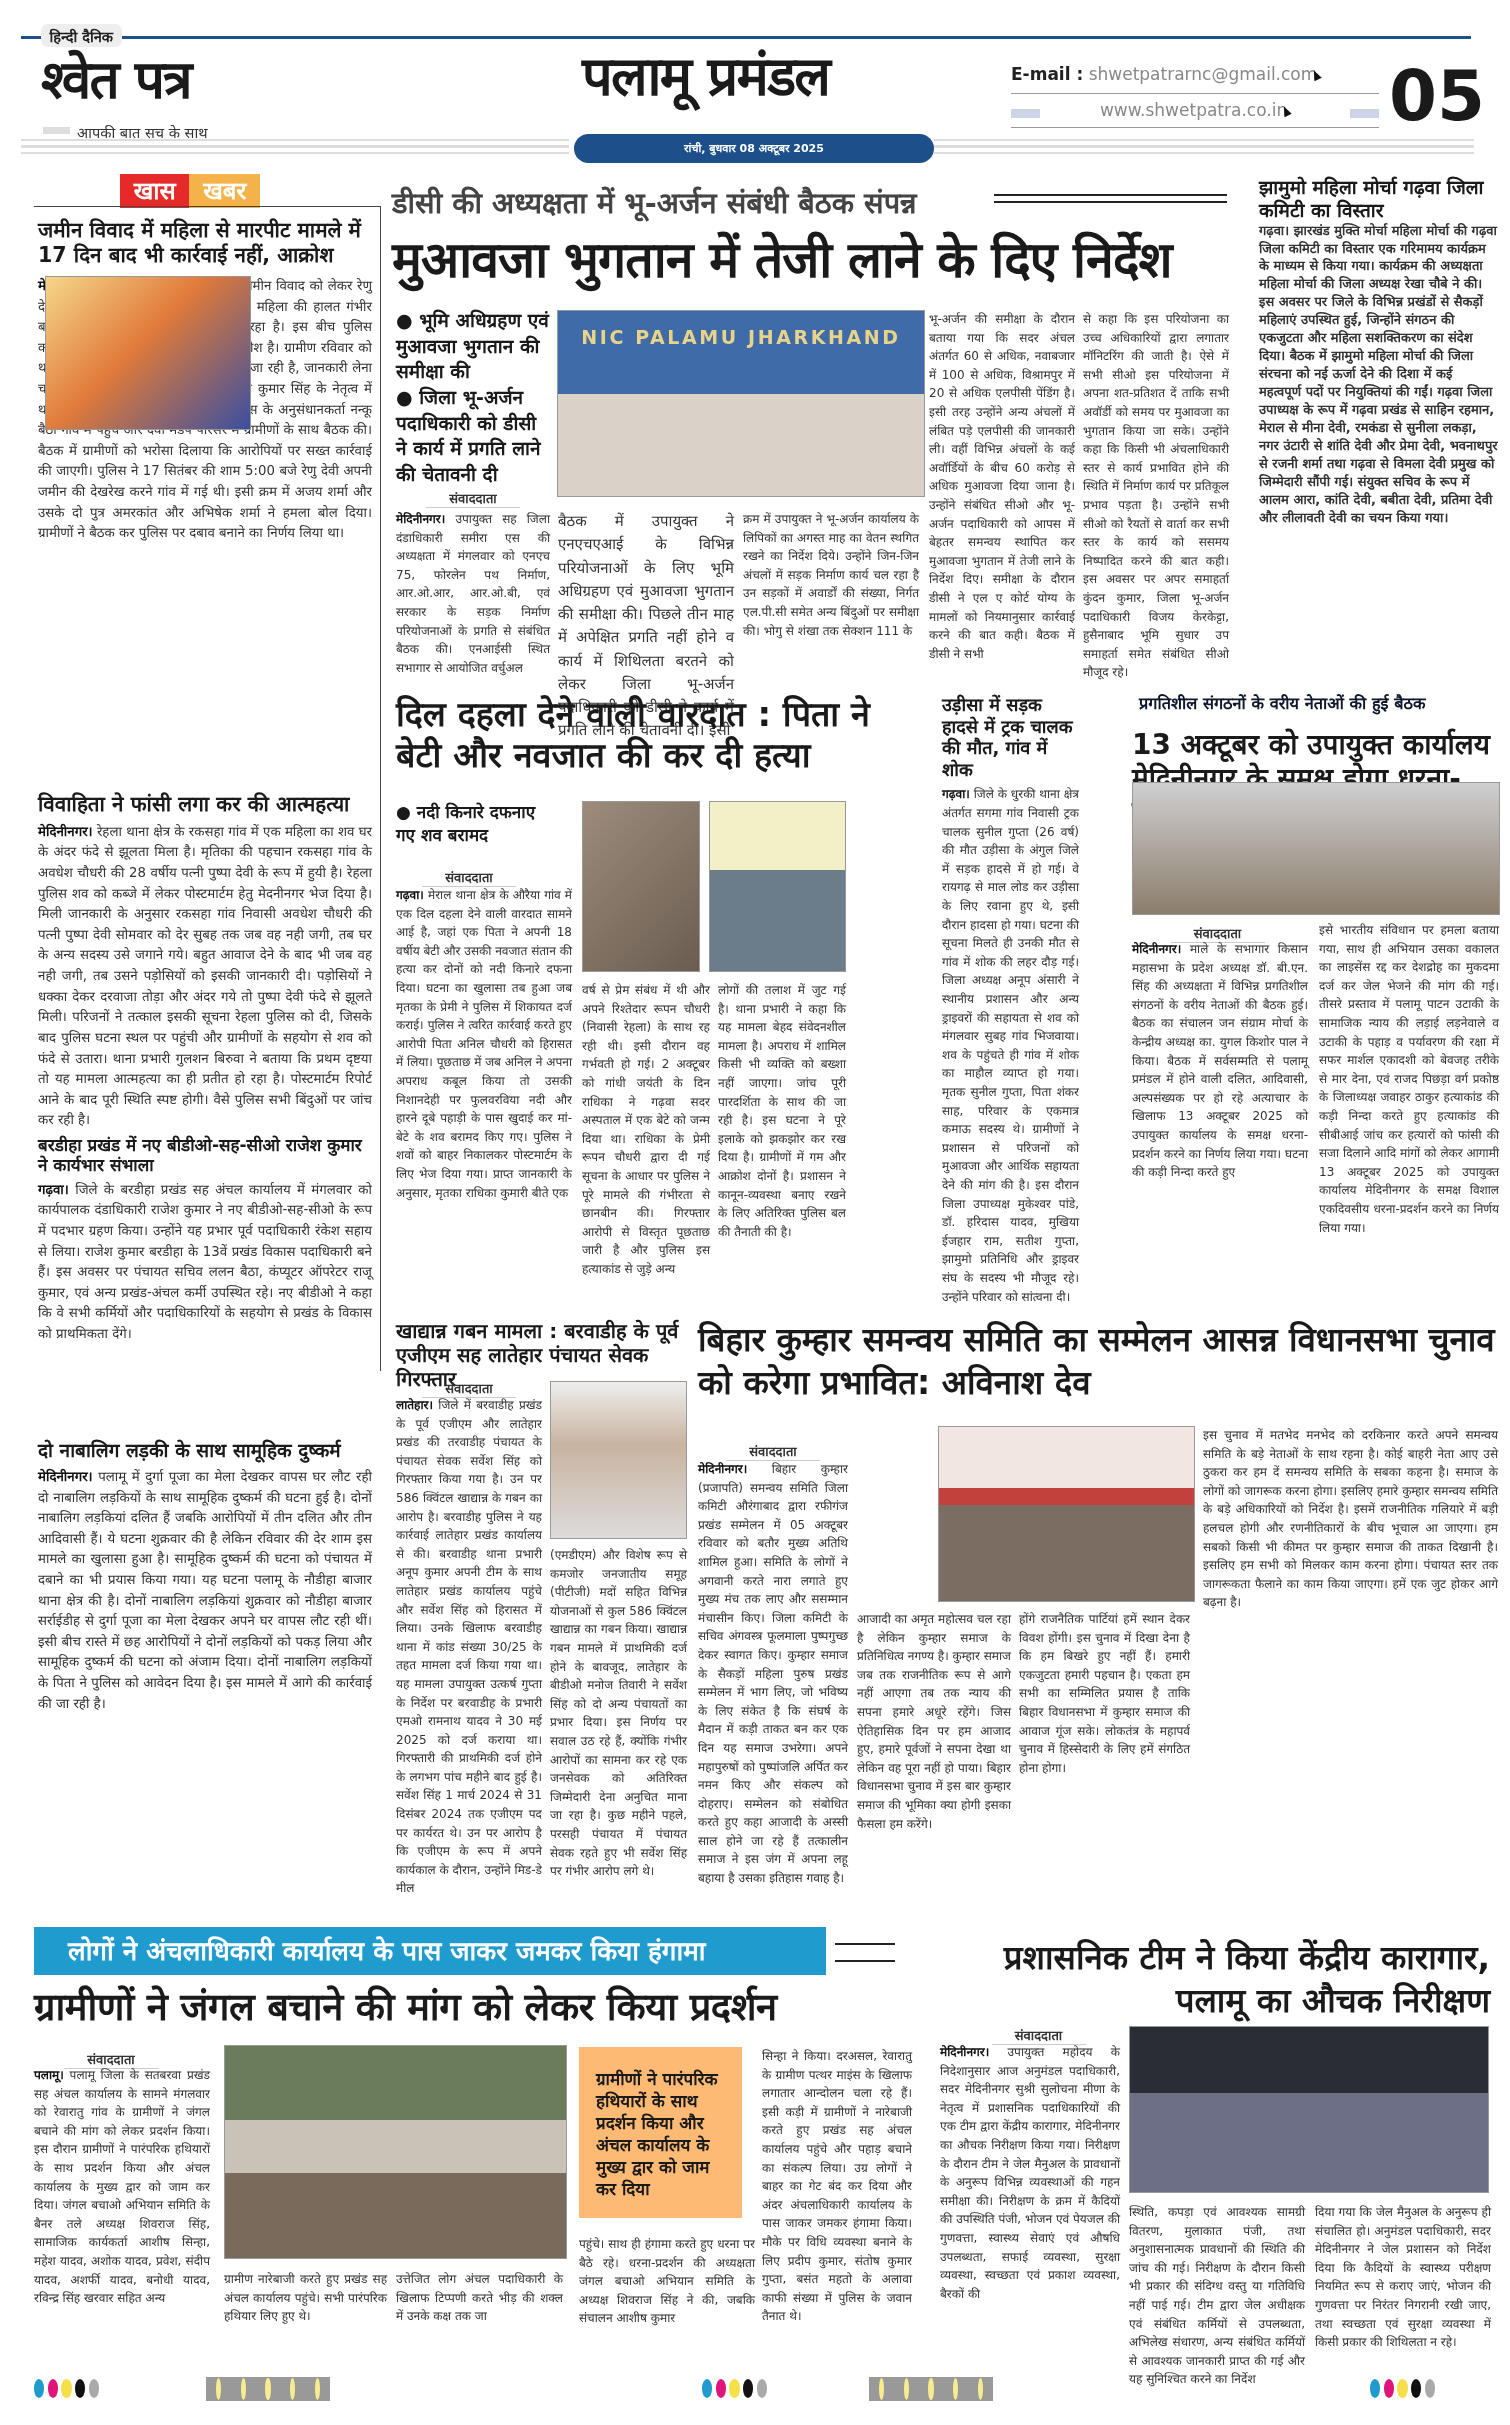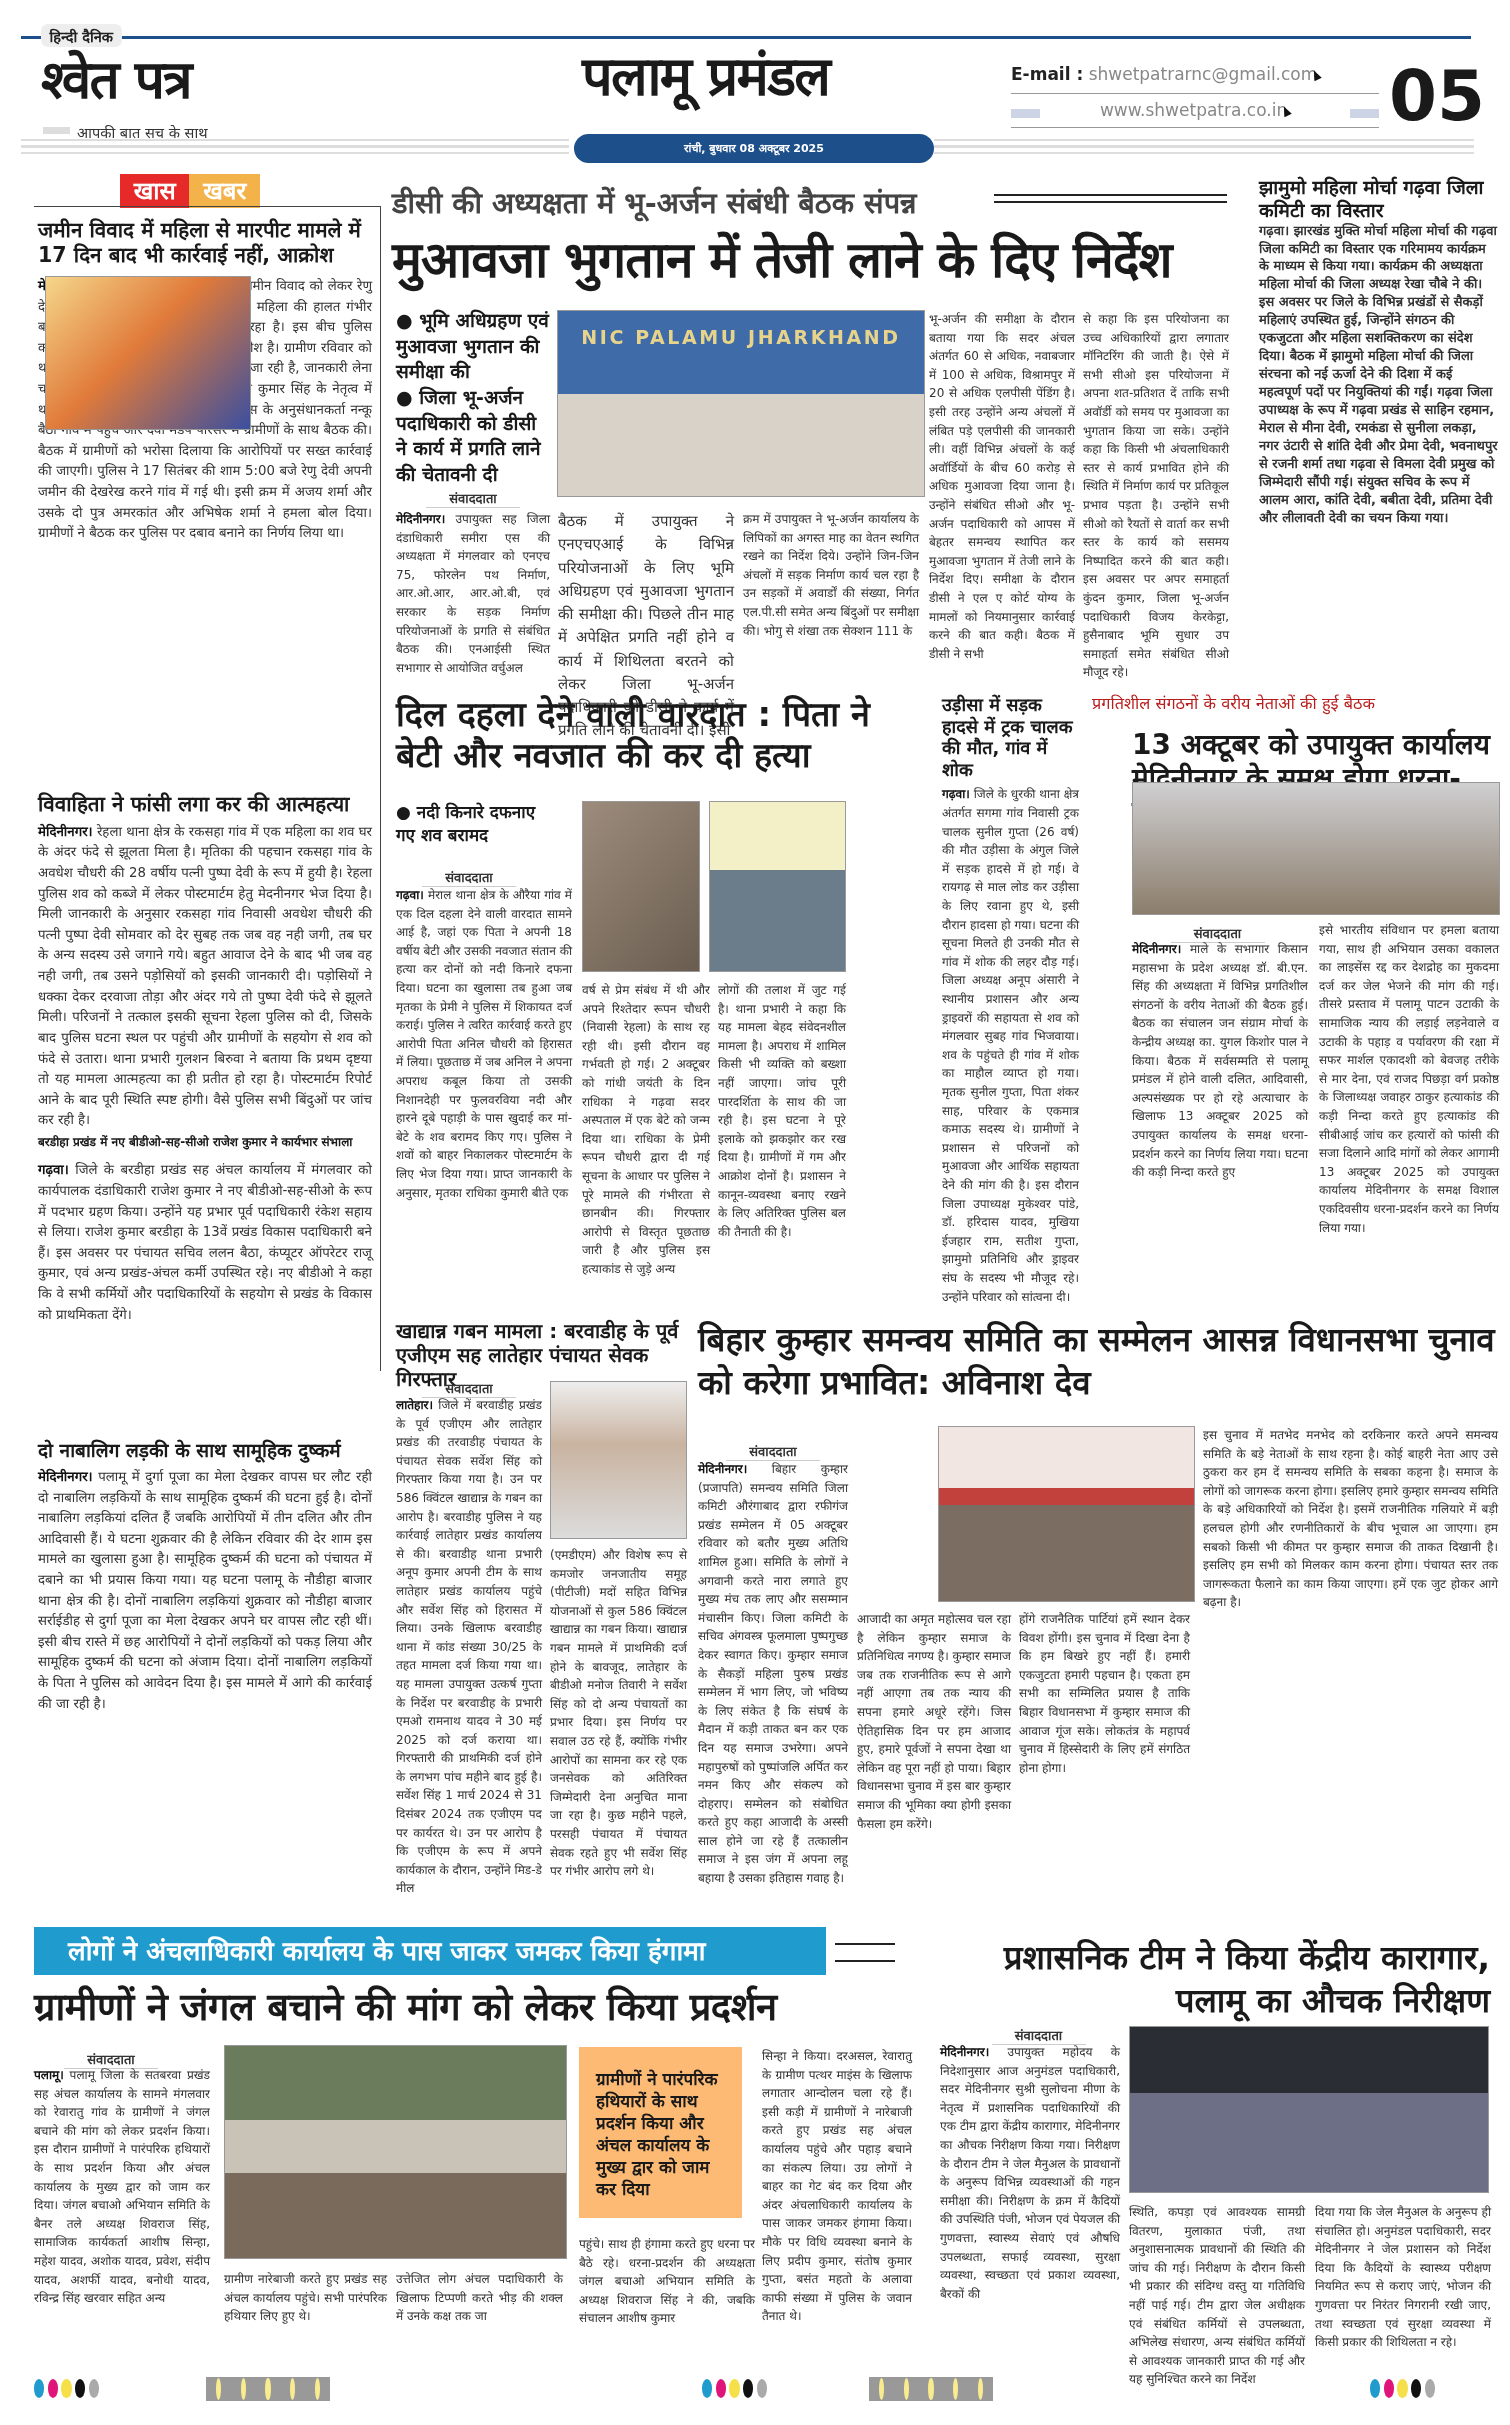--- a/index.html
+++ b/index.html
@@ -71,21 +71,21 @@
   <div class="img" style="float:right;width:206px;height:154px;margin:0 0 5.1px 6.9px;background:linear-gradient(135deg,#f5d68a,#e07a3a 45%,#3a4fa0)"></div>
   <p class="txt"><b>मेदिनीनगर।</b> <span>तरहसी थाना क्षेत्र के सेवती में जमीन विवाद को लेकर रेणु देवी के साथ मारपीट की गई थी। पिटाई से महिला की हालत गंभीर बनी हुई है। एमएमसीएच में इलाज चल रहा है। इस बीच पुलिस कार्रवाई नहीं होने के कारण ग्रामीणों में आक्रोश है। ग्रामीण रविवार को थाना जाकर मामले में कार्रवाई क्यों नहीं की जा रही है, जानकारी लेना चाह रहे थे। उससे पहले ही इंस्पेक्टर अनिल कुमार सिंह के नेतृत्व में थाना से अवर निरीक्षक मानिद्र शर्मा और केस के अनुसंधानकर्ता नन्कू बैठा गांव में पहुंचे और देवी मंडप परिसर में ग्रामीणों के साथ बैठक की। बैठक में ग्रामीणों को भरोसा दिलाया कि आरोपियों पर सख्त कार्रवाई की जाएगी। पुलिस ने 17 सितंबर की शाम 5:00 बजे रेणु देवी अपनी जमीन की देखरेख करने गांव में गई थी। इसी क्रम में अजय शर्मा और उसके दो पुत्र अमरकांत और अभिषेक शर्मा ने हमला बोल दिया। ग्रामीणों ने बैठक कर पुलिस पर दबाव बनाने का निर्णय लिया था।</span></p>
 </div>
 
 <div class="abs" style="left:38px;top:792px;width:334px">
   <h3 style="font-size:20.6px;margin-bottom:5.1px">विवाहिता ने फांसी लगा कर की आत्महत्या</h3>
   <p class="txt"><b>मेदिनीनगर।</b> <span>रेहला थाना क्षेत्र के रकसहा गांव में एक महिला का शव घर के अंदर फंदे से झूलता मिला है। मृतिका की पहचान रकसहा गांव के अवधेश चौधरी की 28 वर्षीय पत्नी पुष्पा देवी के रूप में हुयी है। रेहला पुलिस शव को कब्जे में लेकर पोस्टमार्टम हेतु मेदनीनगर भेज दिया है। मिली जानकारी के अनुसार रकसहा गांव निवासी अवधेश चौधरी की पत्नी पुष्पा देवी सोमवार को देर सुबह तक जब वह नही जगी, तब घर के अन्य सदस्य उसे जगाने गये। बहुत आवाज देने के बाद भी जब वह नही जगी, तब उसने पड़ोसियों को इसकी जानकारी दी। पड़ोसियों ने धक्का देकर दरवाजा तोड़ा और अंदर गये तो पुष्पा देवी फंदे से झूलते मिली। परिजनों ने तत्काल इसकी सूचना रेहला पुलिस को दी, जिसके बाद पुलिस घटना स्थल पर पहुंची और ग्रामीणों के सहयोग से शव को फंदे से उतारा। थाना प्रभारी गुलशन बिरुवा ने बताया कि प्रथम दृष्टया तो यह मामला आत्महत्या का ही प्रतीत हो रहा है। पोस्टमार्टम रिपोर्ट आने के बाद पूरी स्थिति स्पष्ट होगी। वैसे पुलिस सभी बिंदुओं पर जांच कर रही है।</span></p>
 </div>
 
 <div class="abs" style="left:38px;top:1135px;width:334px">
-  <h3 style="font-size:12px;margin-bottom:11px">बरडीहा प्रखंड में नए बीडीओ-सह-सीओ राजेश कुमार ने कार्यभार संभाला</h3>
+  <h3 style="font-size:17px;margin-bottom:4px">बरडीहा प्रखंड में नए बीडीओ-सह-सीओ राजेश कुमार ने कार्यभार संभाला</h3>
   <p class="txt"><b>गढ़वा।</b> <span>जिले के बरडीहा प्रखंड सह अंचल कार्यालय में मंगलवार को कार्यपालक दंडाधिकारी राजेश कुमार ने नए बीडीओ-सह-सीओ के रूप में पदभार ग्रहण किया। उन्होंने यह प्रभार पूर्व पदाधिकारी रंकेश सहाय से लिया। राजेश कुमार बरडीहा के 13वें प्रखंड विकास पदाधिकारी बने हैं। इस अवसर पर पंचायत सचिव ललन बैठा, कंप्यूटर ऑपरेटर राजू कुमार, एवं अन्य प्रखंड-अंचल कर्मी उपस्थित रहे। नए बीडीओ ने कहा कि वे सभी कर्मियों और पदाधिकारियों के सहयोग से प्रखंड के विकास को प्राथमिकता देंगे।</span></p>
 </div>
 
 <div class="abs" style="left:38px;top:1439px;width:334px">
   <h3 style="font-size:19px;margin-bottom:5.1px">दो नाबालिग लड़की के साथ सामूहिक दुष्कर्म</h3>
   <p class="txt"><b>मेदिनीनगर।</b> <span>पलामू में दुर्गा पूजा का मेला देखकर वापस घर लौट रही दो नाबालिग लड़कियों के साथ सामूहिक दुष्कर्म की घटना हुई है। दोनों नाबालिग लड़कियां दलित हैं जबकि आरोपियों में तीन दलित और तीन आदिवासी हैं। ये घटना शुक्रवार की है लेकिन रविवार की देर शाम इस मामले का खुलासा हुआ है। सामूहिक दुष्कर्म की घटना को पंचायत में दबाने का भी प्रयास किया गया। यह घटना पलामू के नौडीहा बाजार थाना क्षेत्र की है। दोनों नाबालिग लड़कियां शुक्रवार को नौडीहा बाजार सर्राईडीह से दुर्गा पूजा का मेला देखकर अपने घर वापस लौट रही थीं। इसी बीच रास्ते में छह आरोपियों ने दोनों लड़कियों को पकड़ लिया और सामूहिक दुष्कर्म की घटना को अंजाम दिया। दोनों नाबालिग लड़कियों के पिता ने पुलिस को आवेदन दिया है। इस मामले में आगे की कार्रवाई की जा रही है।</span></p>
 </div>
 
 <div class="abs" style="left:392px;top:182px;font-size:29px;color:#444;font-weight:bold">डीसी की अध्यक्षता में भू-अर्जन संबंधी बैठक संपन्न</div>
 <div class="dbl-line" style="left:994px;top:194px;width:233px"></div>
@@ -122,21 +122,21 @@
 <div class="img" style="left:709px;top:801px;width:137px;height:171px;background:linear-gradient(180deg,#f3f0c8 0 40%,#6b7c8a 40%)"></div>
 <p class="abs txt" style="left:396px;top:886px;width:176px;font-size:12px"><b>गढ़वा।</b> <span>मेराल थाना क्षेत्र के औरैया गांव में एक दिल दहला देने वाली वारदात सामने आई है, जहां एक पिता ने अपनी 18 वर्षीय बेटी और उसकी नवजात संतान की हत्या कर दोनों को नदी किनारे दफना दिया। घटना का खुलासा तब हुआ जब मृतका के प्रेमी ने पुलिस में शिकायत दर्ज कराई। पुलिस ने त्वरित कार्रवाई करते हुए आरोपी पिता अनिल चौधरी को हिरासत में लिया। पूछताछ में जब अनिल ने अपना अपराध कबूल किया तो उसकी निशानदेही पर फुलवरविया नदी और हारने दूबे पहाड़ी के पास खुदाई कर मां-बेटे के शव बरामद किए गए। पुलिस ने शवों को बाहर निकालकर पोस्टमार्टम के लिए भेज दिया गया। प्राप्त जानकारी के अनुसार, मृतका राधिका कुमारी बीते एक</span></p>
 <p class="abs txt" style="left:582px;top:981px;width:128px;font-size:12px">वर्ष से प्रेम संबंध में थी और अपने रिश्तेदार रूपन चौधरी (निवासी रेहला) के साथ रह रही थी। इसी दौरान वह गर्भवती हो गई। 2 अक्टूबर को गांधी जयंती के दिन राधिका ने गढ़वा सदर अस्पताल में एक बेटे को जन्म दिया था। राधिका के प्रेमी रूपन चौधरी द्वारा दी गई सूचना के आधार पर पुलिस ने पूरे मामले की गंभीरता से छानबीन की। गिरफ्तार आरोपी से विस्तृत पूछताछ जारी है और पुलिस इस हत्याकांड से जुड़े अन्य</p>
 <p class="abs txt" style="left:718px;top:981px;width:128px;font-size:12px">लोगों की तलाश में जुट गई है। थाना प्रभारी ने कहा कि यह मामला बेहद संवेदनशील मामला है। अपराध में शामिल किसी भी व्यक्ति को बख्शा नहीं जाएगा। जांच पूरी पारदर्शिता के साथ की जा रही है। इस घटना ने पूरे इलाके को झकझोर कर रख दिया है। ग्रामीणों में गम और आक्रोश दोनों है। प्रशासन ने कानून-व्यवस्था बनाए रखने के लिए अतिरिक्त पुलिस बल की तैनाती की है।</p>
 
 <div class="abs" style="left:942px;top:694px;width:137px">
   <h3 style="font-size:18px;margin-bottom:5.1px">उड़ीसा में सड़क हादसे में ट्रक चालक की मौत, गांव में शोक</h3>
   <p class="txt" style="font-size:12px"><b>गढ़वा।</b> <span>जिले के धुरकी थाना क्षेत्र अंतर्गत सगमा गांव निवासी ट्रक चालक सुनील गुप्ता (26 वर्ष) की मौत उड़ीसा के अंगुल जिले में सड़क हादसे में हो गई। वे रायगढ़ से माल लोड कर उड़ीसा के लिए रवाना हुए थे, इसी दौरान हादसा हो गया। घटना की सूचना मिलते ही उनकी मौत से गांव में शोक की लहर दौड़ गई। जिला अध्यक्ष अनूप अंसारी ने स्थानीय प्रशासन और अन्य ड्राइवरों की सहायता से शव को मंगलवार सुबह गांव भिजवाया। शव के पहुंचते ही गांव में शोक का माहौल व्याप्त हो गया। मृतक सुनील गुप्ता, पिता शंकर साह, परिवार के एकमात्र कमाऊ सदस्य थे। ग्रामीणों ने प्रशासन से परिजनों को मुआवजा और आर्थिक सहायता देने की मांग की है। इस दौरान जिला उपाध्यक्ष मुकेश्वर पांडे, डॉ. हरिदास यादव, मुखिया ईजहार राम, सतीश गुप्ता, झामुमो प्रतिनिधि और ड्राइवर संघ के सदस्य भी मौजूद रहे। उन्होंने परिवार को सांत्वना दी।</span></p>
 </div>
 
-<div class="abs" style="left:1092px;top:692px;font-size:16.3px;font-weight:normal;color:#b91c1c">प्रगतिशील संगठनों के वरीय नेताओं की हुई बैठक</div>
+<div class="abs" style="left:1139px;top:692px;font-size:16.3px;font-weight:bold;color:#0f172a">प्रगतिशील संगठनों के वरीय नेताओं की हुई बैठक</div>
 <h3 class="abs" style="left:1132px;top:728px;width:368px;font-size:28px;text-align:left">13 अक्टूबर को उपायुक्त कार्यालय मेदिनीनगर के समक्ष होगा धरना-प्रदर्शन</h3>
 <div class="img" style="left:1132px;top:782px;width:368px;height:133px;background:linear-gradient(180deg,#cfcfd1,#8b7d6b)"></div>
 <div class="abs" style="left:1132px;top:921px;width:171px">
     <div class="subhead">संवाददाता</div>
   </div>
 <p class="abs txt" style="left:1132px;top:940px;width:176px;font-size:12px"><b>मेदिनीनगर।</b> <span>माले के सभागार किसान महासभा के प्रदेश अध्यक्ष डॉ. बी.एन. सिंह की अध्यक्षता में विभिन्न प्रगतिशील संगठनों के वरीय नेताओं की बैठक हुई। बैठक का संचालन जन संग्राम मोर्चा के केन्द्रीय अध्यक्ष का. युगल किशोर पाल ने किया। बैठक में सर्वसम्मति से पलामू प्रमंडल में होने वाली दलित, आदिवासी, अल्पसंख्यक पर हो रहे अत्याचार के खिलाफ 13 अक्टूबर 2025 को उपायुक्त कार्यालय के समक्ष धरना-प्रदर्शन करने का निर्णय लिया गया। घटना की कड़ी निन्दा करते हुए</span></p>
 <p class="abs txt" style="left:1319px;top:921px;width:180px;font-size:12px">इसे भारतीय संविधान पर हमला बताया गया, साथ ही अभियान उसका वकालत का लाइसेंस रद्द कर देशद्रोह का मुकदमा दर्ज कर जेल भेजने की मांग की गई। तीसरे प्रस्ताव में पलामू पाटन उटाकी के सामाजिक न्याय की लड़ाई लड़नेवाले व उटाकी के पहाड़ व पर्यावरण की रक्षा में सफर मार्शल एकादशी को बेवजह तरीके से मार देना, एवं राजद पिछड़ा वर्ग प्रकोष्ठ के जिलाध्यक्ष जवाहर ठाकुर हत्याकांड की कड़ी निन्दा करते हुए हत्याकांड की सीबीआई जांच कर हत्यारों को फांसी की सजा दिलाने आदि मांगों को लेकर आगामी 13 अक्टूबर 2025 को उपायुक्त कार्यालय मेदिनीनगर के समक्ष विशाल एकदिवसीय धरना-प्रदर्शन करने का निर्णय लिया गया।</p>
 
 <h3 class="abs" style="left:396px;top:1319px;width:283px;font-size:20px;">खाद्यान्न गबन मामला : बरवाडीह के पूर्व एजीएम सह लातेहार पंचायत सेवक गिरफ्तार</h3>
 <div class="abs" style="left:396px;top:1376px;width:146px">

